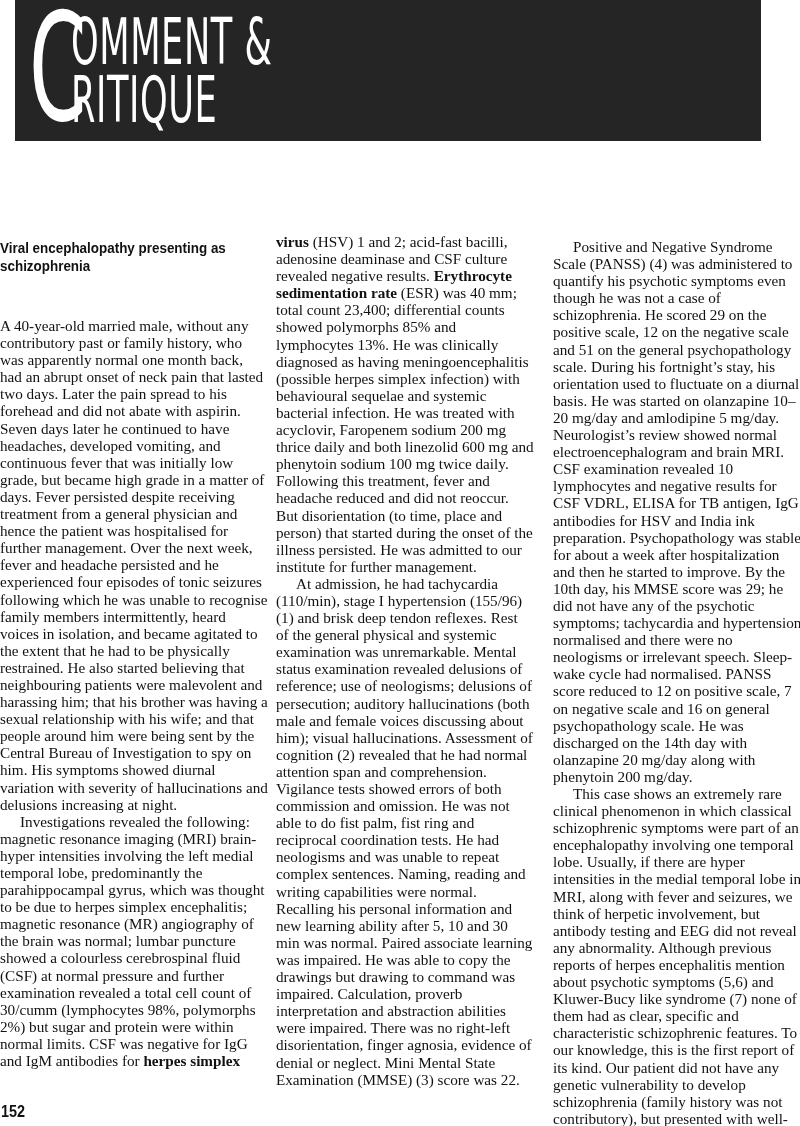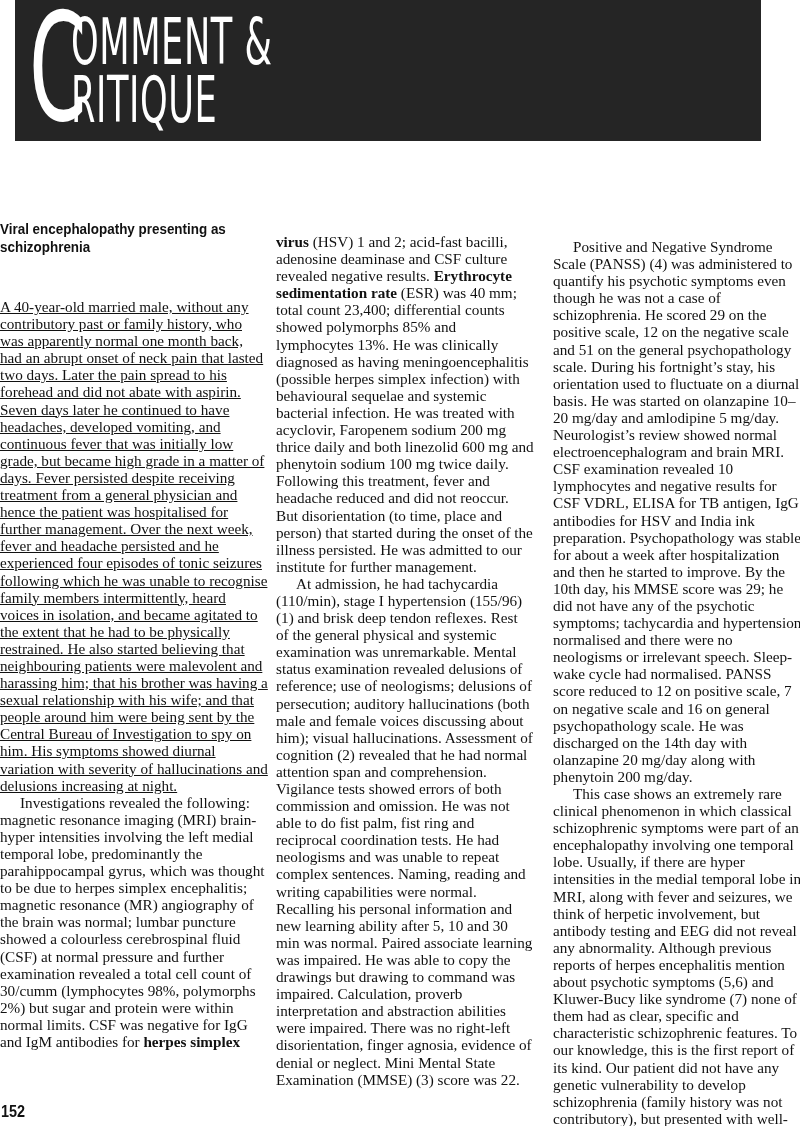--- a/index.html
+++ b/index.html
@@ -22,29 +22,29 @@
     white-space: nowrap; line-height: 64px;
   }
   .banner .line1 { top: 10px; }
   .banner .line2 { top: 68px; }
   .col {
     position: absolute; font-family: "Liberation Serif", serif;
     font-size: 15.2px; line-height: 17.1px; color: #111;
   }
   .col p { margin: 0; }
   .col p.indent { text-indent: 20px; }
-  .c1 { left: 0px; top: 221px; width: 268px; }
+  .c1 { left: 0px; top: 240px; width: 268px; }
   .c2 { left: 276px; top: 233px; width: 258px; }
   .c3 { left: 553px; top: 238px; width: 250px; }
   .title {
     font-family: "Liberation Sans", sans-serif; font-weight: bold;
     font-size: 14.6px; line-height: 17.5px; margin: 0 0 42px 0;
     transform: scaleX(0.92); transform-origin: left top; width: 290px;
   }
-  .c1 .first { margin-top: 0; text-decoration: underline; }
+  .c1 .first { margin-top: 0; }
   .pagenum {
     position: absolute; left: 1px; top: 1103px;
     font-family: "Liberation Sans", sans-serif; font-weight: bold; font-size: 16px;
     transform: scaleX(0.9); transform-origin: left top;
   }
   b { font-weight: bold; }
 </style>
 </head>
 <body>
 

